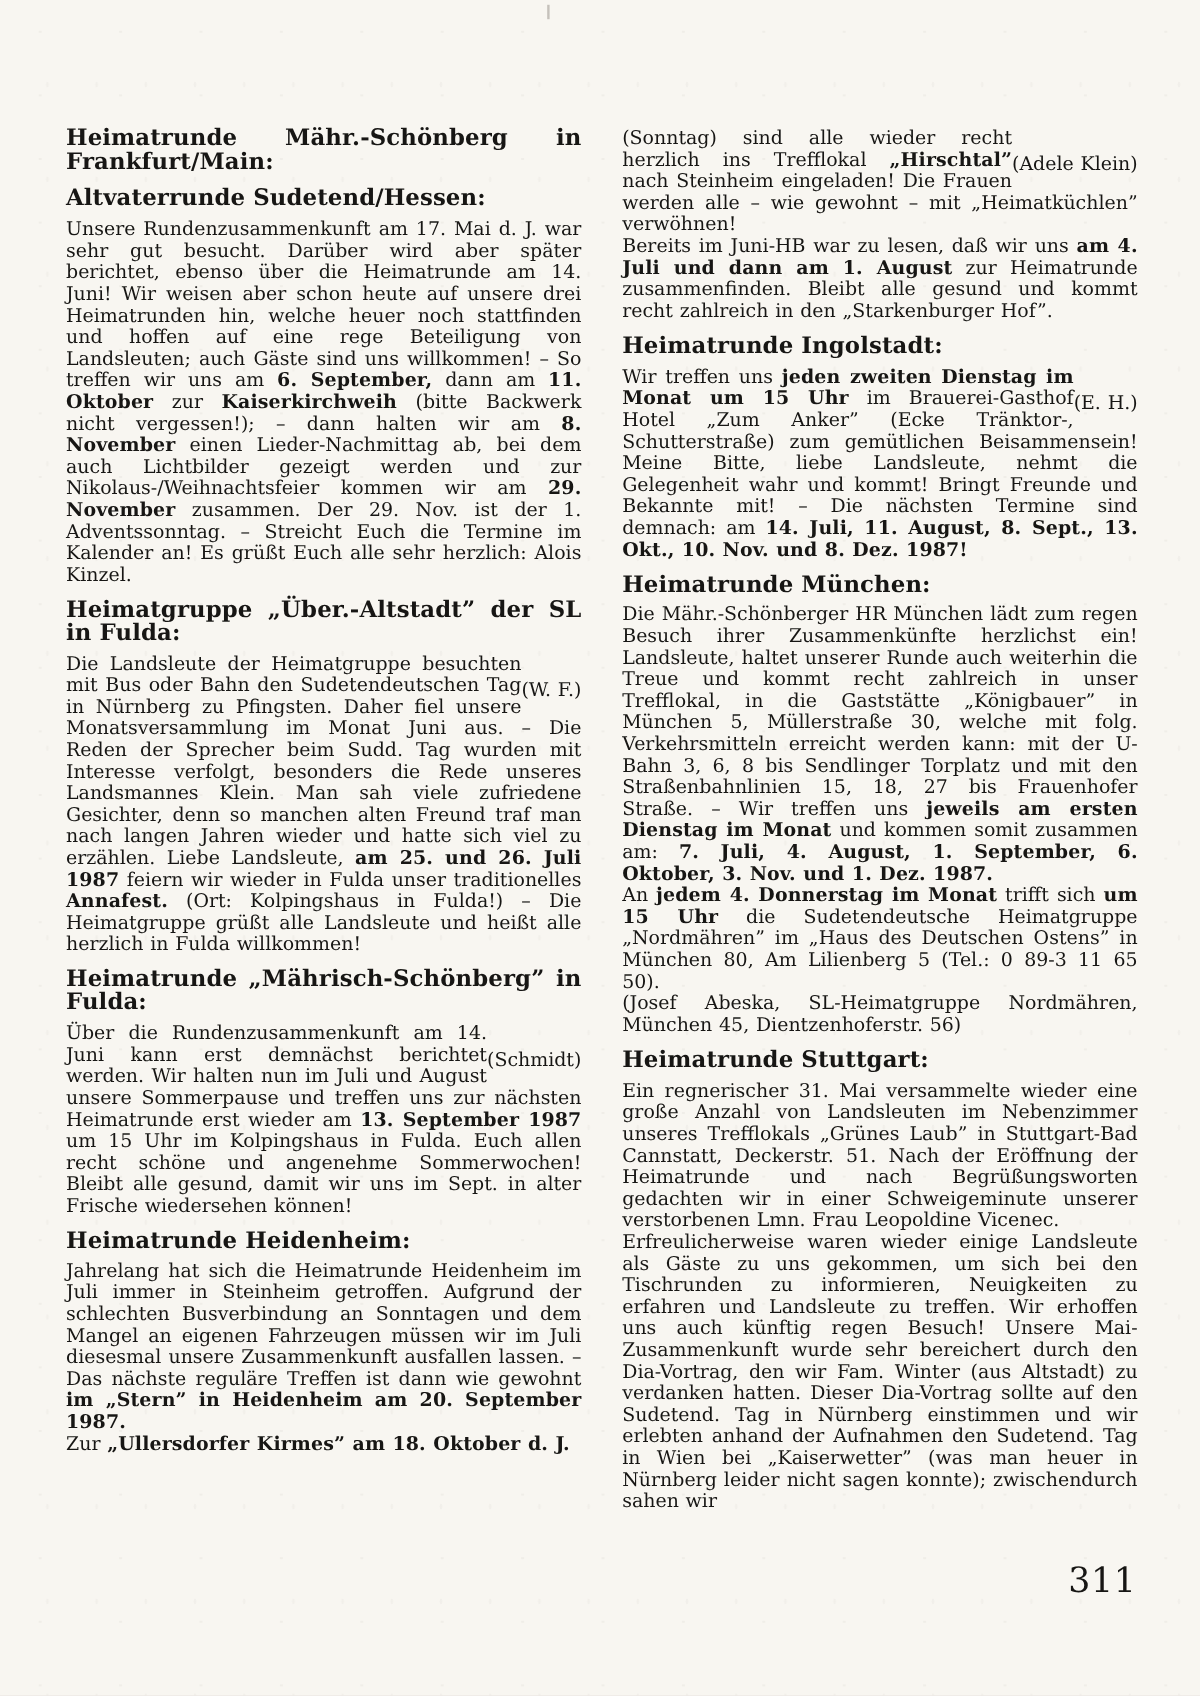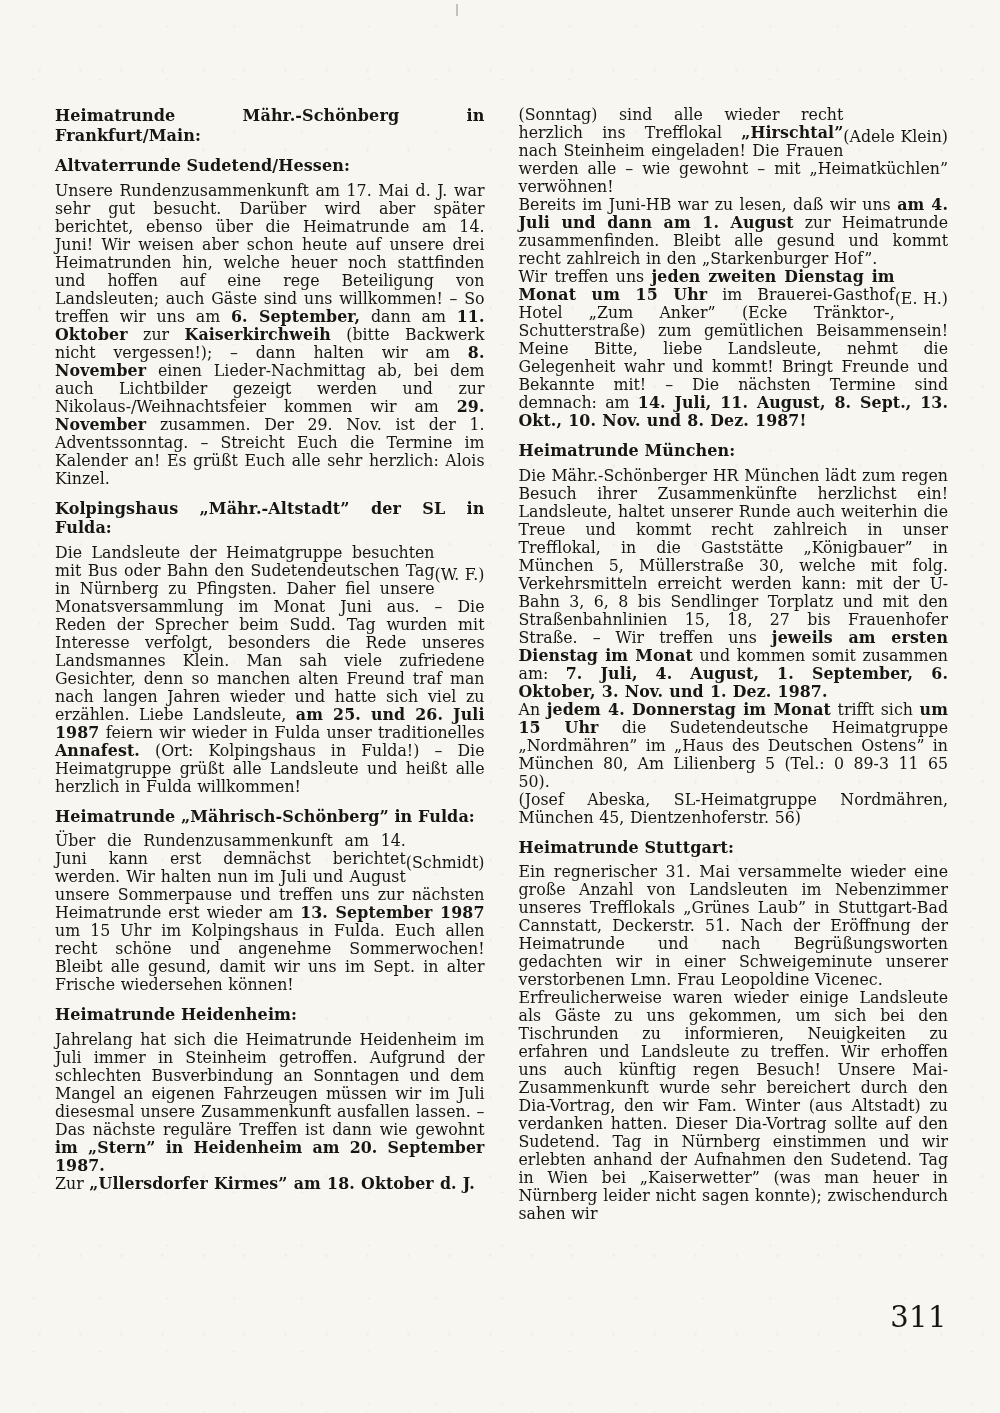--- a/index.html
+++ b/index.html
@@ -17,21 +17,21 @@
     font-family:"DejaVu Serif","Liberation Serif",serif;
     overflow:hidden;
   }
   .columns {
     display:flex;
     gap:34px;
     padding:106px 52px 0 55px;
   }
   .col { width:432px; }
   h3 {
-    font-size:16px;
+    font-size:19px;
     line-height:19.5px;
     margin:11px 0 6px 0;
     text-align:justify;
     letter-spacing:0.1px;
   }
   section:first-child h3 { margin-top:0; }
   p {
     font-size:15.8px;
     line-height:18px;
     margin:0;
@@ -65,41 +65,42 @@
   <div class="columns">
     <div class="col">
         <section>
           <h3>Heimatrunde Mähr.-Schönberg in Frankfurt/Main:</h3>
         </section>
         <section>
           <h3>Altvaterrunde Sudetend/Hessen:</h3>
           <p><span>Unsere Rundenzusammenkunft am 17. Mai d. J. war sehr gut besucht. Darüber wird aber später berichtet, ebenso über die Heimatrunde am 14. Juni! Wir weisen aber schon heute auf unsere drei Heimatrunden hin, welche heuer noch stattfinden und hoffen auf eine rege Beteiligung von Landsleuten; auch Gäste sind uns willkommen! – So treffen wir uns am </span><b>6. September,</b><span> dann am </span><b>11. Oktober</b><span> zur </span><b>Kaiserkirchweih</b><span> (bitte Backwerk nicht vergessen!); – dann halten wir am </span><b>8. November</b><span> einen Lieder-Nachmittag ab, bei dem auch Lichtbilder gezeigt werden und zur Nikolaus-/Weihnachtsfeier kommen wir am </span><b>29. November</b><span> zusammen. Der 29. Nov. ist der 1. Adventssonntag. – Streicht Euch die Termine im Kalender an! Es grüßt Euch alle sehr herzlich: Alois Kinzel.</span></p>
         </section>
         <section>
-          <h3>Kolpingshaus „Mähr.-Altstadt” der SL in Fulda:</h3>
+          <h3>Heimatgruppe „Über.-Altstadt” der SL in Fulda:</h3>
           <p><span class="sig">(W. F.)</span><span>Die Landsleute der Heimatgruppe besuchten mit Bus oder Bahn den Sudetendeutschen Tag in Nürnberg zu Pfingsten. Daher fiel unsere Monatsversammlung im Monat Juni aus. – Die Reden der Sprecher beim Sudd. Tag wurden mit Interesse verfolgt, besonders die Rede unseres Landsmannes Klein. Man sah viele zufriedene Gesichter, denn so manchen alten Freund traf man nach langen Jahren wieder und hatte sich viel zu erzählen. Liebe Landsleute, </span><b>am 25. und 26. Juli 1987</b><span> feiern wir wieder in Fulda unser traditionelles </span><b>Annafest.</b><span> (Ort: Kolpingshaus in Fulda!) – Die Heimatgruppe grüßt alle Landsleute und heißt alle herzlich in Fulda willkommen!</span></p>
         </section>
         <section>
           <h3>Heimatrunde „Mährisch-Schönberg” in Fulda:</h3>
           <p><span class="sig">(Schmidt)</span><span>Über die Rundenzusammenkunft am 14. Juni kann erst demnächst berichtet werden. Wir halten nun im Juli und August unsere Sommerpause und treffen uns zur nächsten Heimatrunde erst wieder am </span><b>13. September 1987</b><span> um 15 Uhr im Kolpingshaus in Fulda. Euch allen recht schöne und angenehme Sommerwochen! Bleibt alle gesund, damit wir uns im Sept. in alter Frische wiedersehen können!</span></p>
         </section>
         <section>
           <h3>Heimatrunde Heidenheim:</h3>
           <p><span>Jahrelang hat sich die Heimatrunde Heidenheim im Juli immer in Steinheim getroffen. Aufgrund der schlechten Busverbindung an Sonntagen und dem Mangel an eigenen Fahrzeugen müssen wir im Juli diesesmal unsere Zusammenkunft ausfallen lassen. – Das nächste reguläre Treffen ist dann wie gewohnt </span><b>im „Stern” in Heidenheim am 20. September 1987.</b></p>
           <p><span>Zur </span><b>„Ullersdorfer Kirmes” am 18. Oktober d. J.</b></p>
         </section>
       </div>
     <div class="col">
         <section>
           <p><span class="sig">(Adele Klein)</span><span>(Sonntag) sind alle wieder recht herzlich ins Trefflokal </span><b>„Hirschtal”</b><span> nach Steinheim eingeladen! Die Frauen werden alle – wie gewohnt – mit „Heimatküchlen” verwöhnen!</span></p>
         </section>
         <section>
           <p><span>Bereits im Juni-HB war zu lesen, daß wir uns </span><b>am 4. Juli und dann am 1. August</b><span> zur Heimatrunde zusammenfinden. Bleibt alle gesund und kommt recht zahlreich in den „Starkenburger Hof”.</span></p>
         </section>
         <section>
+          <h3>Heimatrunde Ingolstadt:</h3>
           <p><span class="sig">(E. H.)</span><span>Wir treffen uns </span><b>jeden zweiten Dienstag im Monat um 15 Uhr</b><span> im Brauerei-Gasthof Hotel „Zum Anker” (Ecke Tränktor-, Schutterstraße) zum gemütlichen Beisammensein! Meine Bitte, liebe Landsleute, nehmt die Gelegenheit wahr und kommt! Bringt Freunde und Bekannte mit! – Die nächsten Termine sind demnach: am </span><b>14. Juli, 11. August, 8. Sept., 13. Okt., 10. Nov. und 8. Dez. 1987!</b></p>
         </section>
         <section>
           <h3>Heimatrunde München:</h3>
           <p><span>Die Mähr.-Schönberger HR München lädt zum regen Besuch ihrer Zusammenkünfte herzlichst ein! Landsleute, haltet unserer Runde auch weiterhin die Treue und kommt recht zahlreich in unser Trefflokal, in die Gaststätte „Königbauer” in München 5, Müllerstraße 30, welche mit folg. Verkehrsmitteln erreicht werden kann: mit der U-Bahn 3, 6, 8 bis Sendlinger Torplatz und mit den Straßenbahnlinien 15, 18, 27 bis Frauenhofer Straße. – Wir treffen uns </span><b>jeweils am ersten Dienstag im Monat</b><span> und kommen somit zusammen am: </span><b>7. Juli, 4. August, 1. September, 6. Oktober, 3. Nov. und 1. Dez. 1987.</b></p>
         </section>
         <section>
           <p><span>An </span><b>jedem 4. Donnerstag im Monat</b><span> trifft sich </span><b>um 15 Uhr</b><span> die Sudetendeutsche Heimatgruppe „Nordmähren” im „Haus des Deutschen Ostens” in München 80, Am Lilienberg 5 (Tel.: 0 89-3 11 65 50).</span></p>
           <p><span>(Josef Abeska, SL-Heimatgruppe Nordmähren, München 45, Dientzenhoferstr. 56)</span></p>
         </section>

